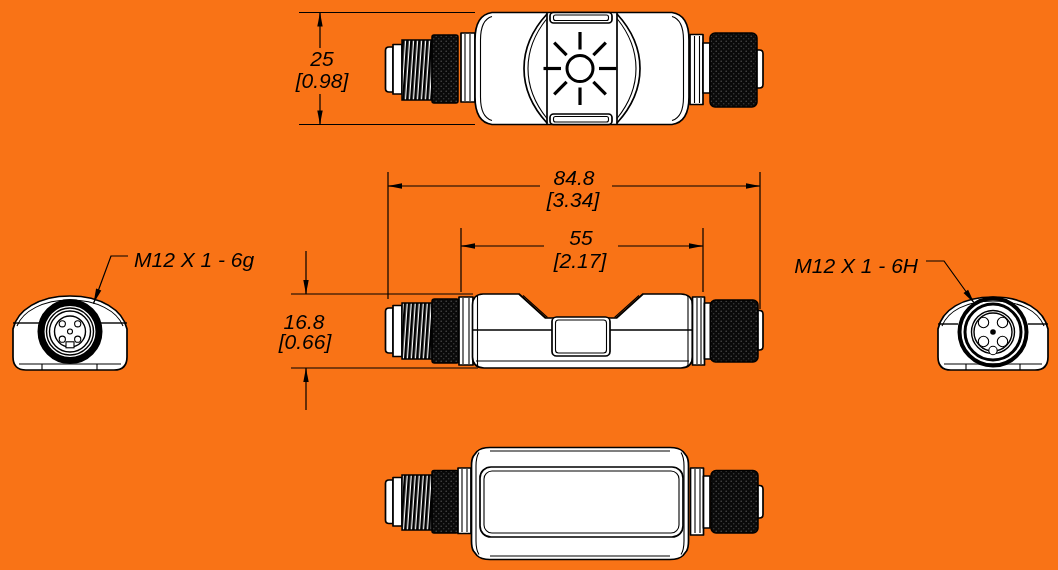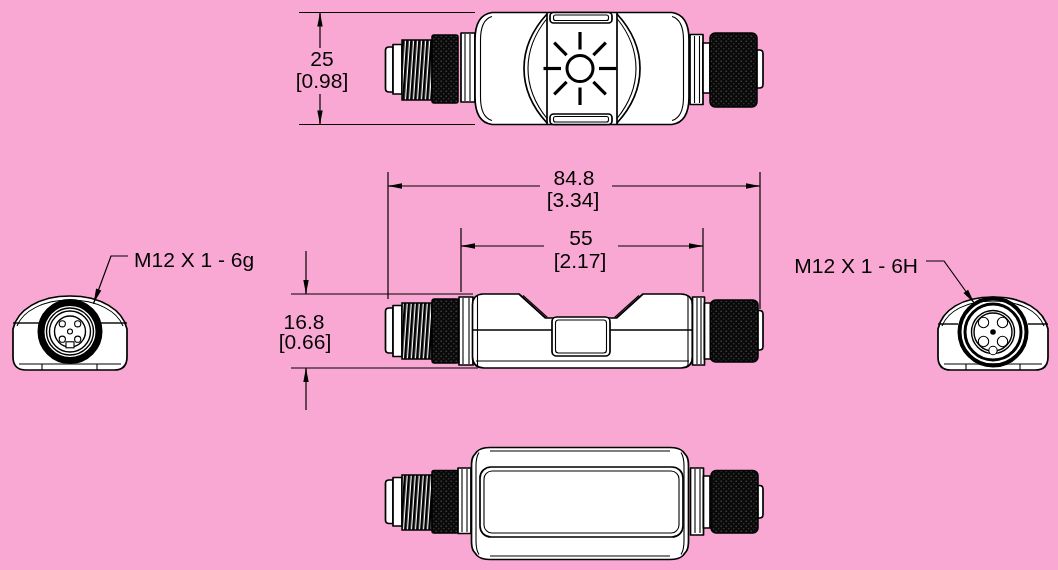--- a/index.html
+++ b/index.html
@@ -1,16 +1,16 @@
 <!DOCTYPE html>
 <html><head>
 <meta charset="utf-8">
 <style>
   html,body{margin:0;padding:0;background:#ffffff;}
-  .canvas{position:relative;width:1058px;height:570px;background:#f9a8d4;overflow:hidden;}
+  .canvas{position:relative;width:1058px;height:570px;background:#f97316;overflow:hidden;font-style:italic;}
   svg{display:block;}
   svg text{font-family:"Liberation Sans","DejaVu Sans",sans-serif;font-size:21px;fill:#000;}
   .mid{text-anchor:middle;}
   .endA{text-anchor:end;}
   .o{stroke:#000;stroke-width:1.7;fill:none;stroke-linejoin:round;}
   .ow{stroke:#000;stroke-width:1.7;fill:#fff;stroke-linejoin:round;}
   .t{stroke:#000;stroke-width:1.1;fill:none;}
   .tw{stroke:#000;stroke-width:1.1;fill:#fff;}
   .m{stroke:#000;stroke-width:1.4;fill:none;}
   .d{stroke:#000;stroke-width:1.2;fill:none;}

